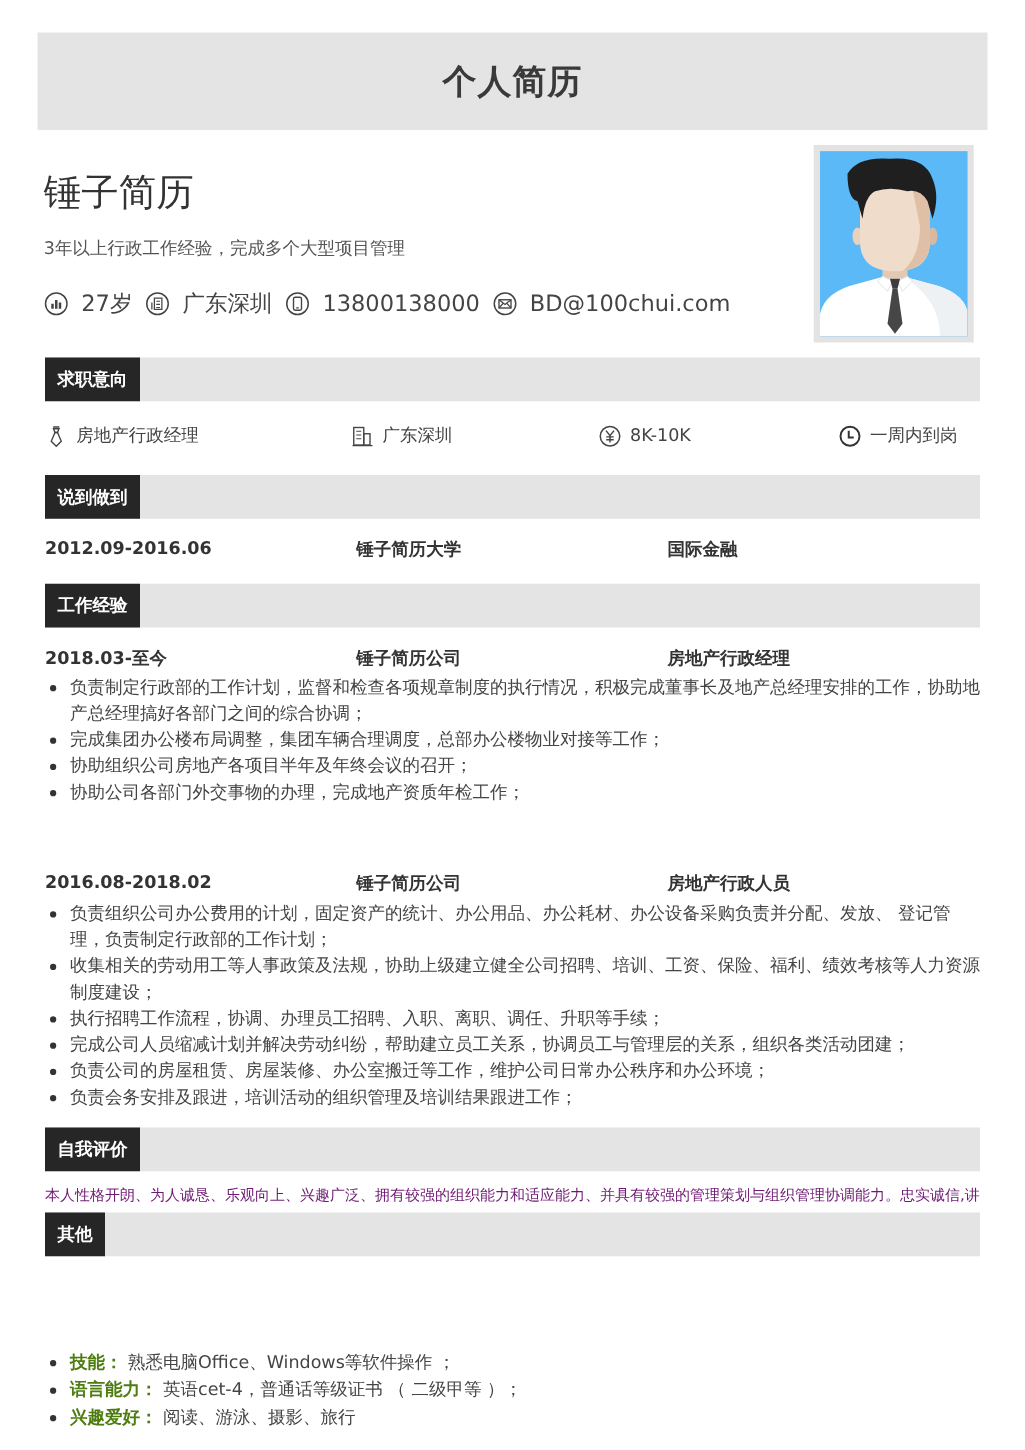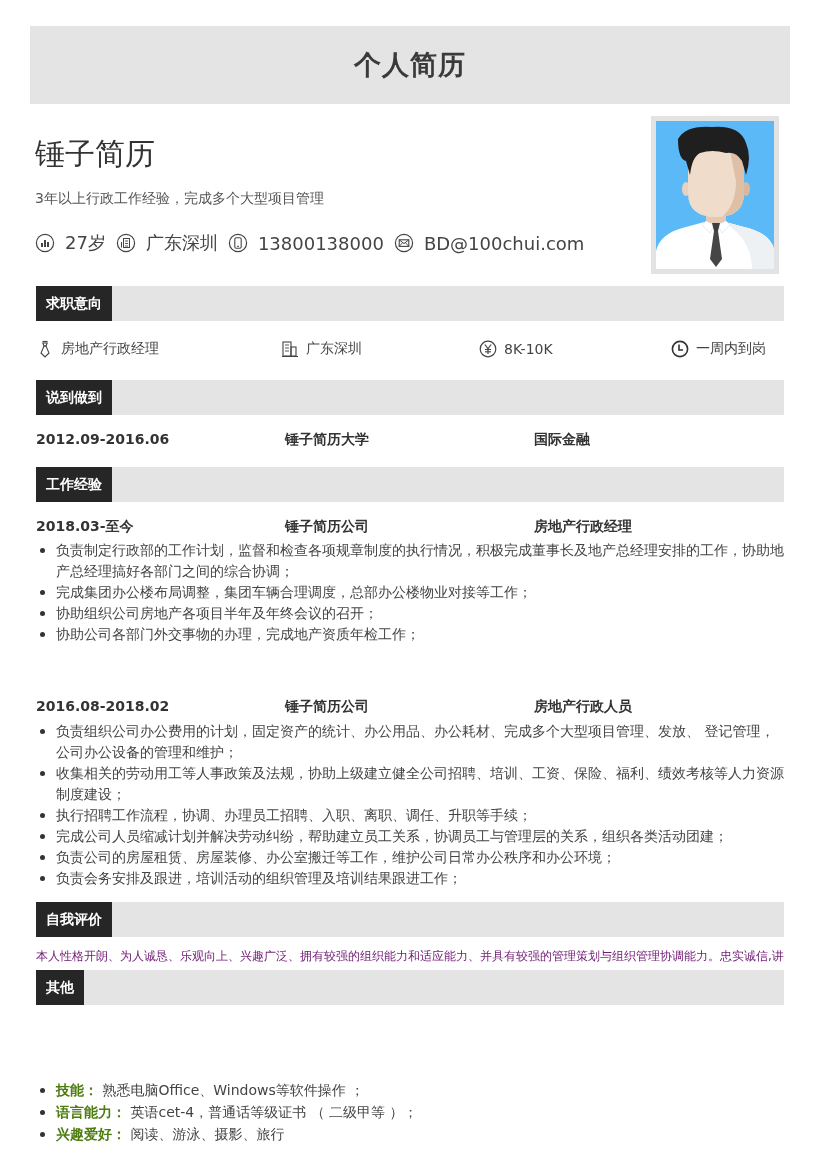--- a/index.html
+++ b/index.html
@@ -220,21 +220,21 @@
   <li>协助组织公司房地产各项目半年及年终会议的召开；</li>
   <li>协助公司各部门外交事物的办理，完成地产资质年检工作；</li>
 </ul>
 
 <div class="row3" style="top:698px;">
   <span class="c1">2016.08-2018.02</span>
   <span class="c2">锤子简历公司</span>
   <span class="c3">房地产行政人员</span>
 </div>
 <ul class="bullets" style="top:721px;">
-  <li>负责组织公司办公费用的计划，固定资产的统计、办公用品、办公耗材、完成多个大型项目管理、发放、 登记管理，公司办公设备的管理和维护；</li>
+  <li>负责组织公司办公费用的计划，固定资产的统计、办公用品、办公耗材、办公设备采购负责并分配、发放、 登记管理，负责制定行政部的工作计划；</li>
   <li>收集相关的劳动用工等人事政策及法规，协助上级建立健全公司招聘、培训、工资、保险、福利、绩效考核等人力资源制度建设；</li>
   <li>执行招聘工作流程，协调、办理员工招聘、入职、离职、调任、升职等手续；</li>
   <li>完成公司人员缩减计划并解决劳动纠纷，帮助建立员工关系，协调员工与管理层的关系，组织各类活动团建；</li>
   <li>负责公司的房屋租赁、房屋装修、办公室搬迁等工作，维护公司日常办公秩序和办公环境；</li>
   <li>负责会务安排及跟进，培训活动的组织管理及培训结果跟进工作；</li>
 </ul>
 
 <div class="section-header" style="top:902px;">
   <span class="sh-label">自我评价</span>
 </div>

